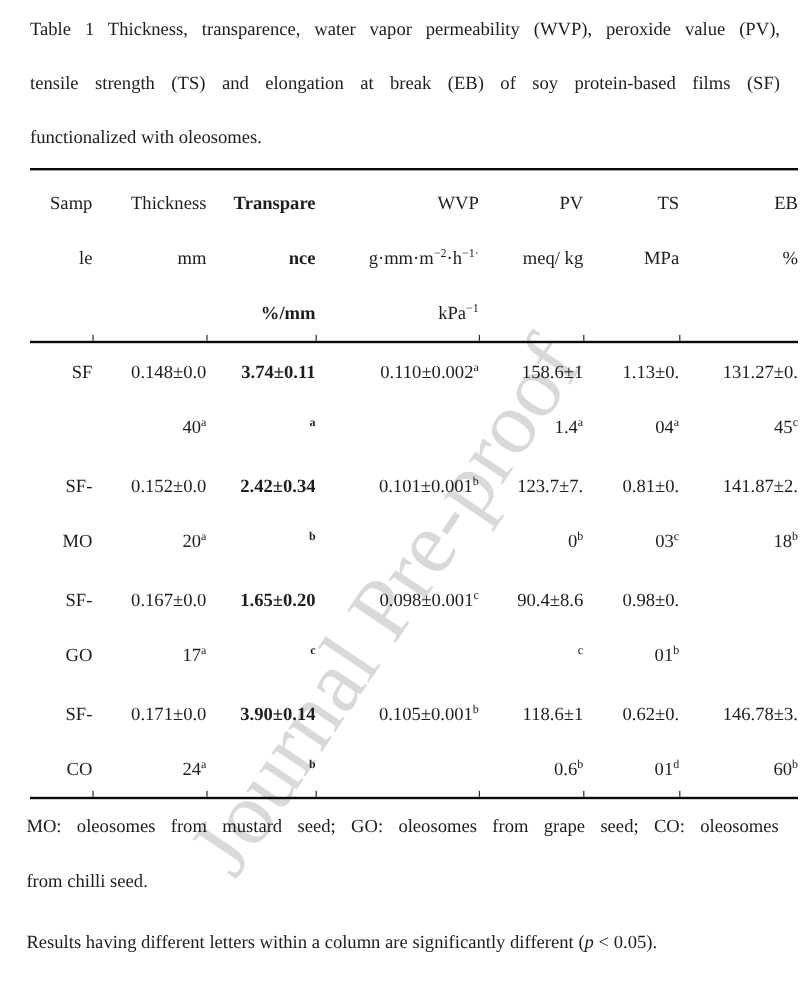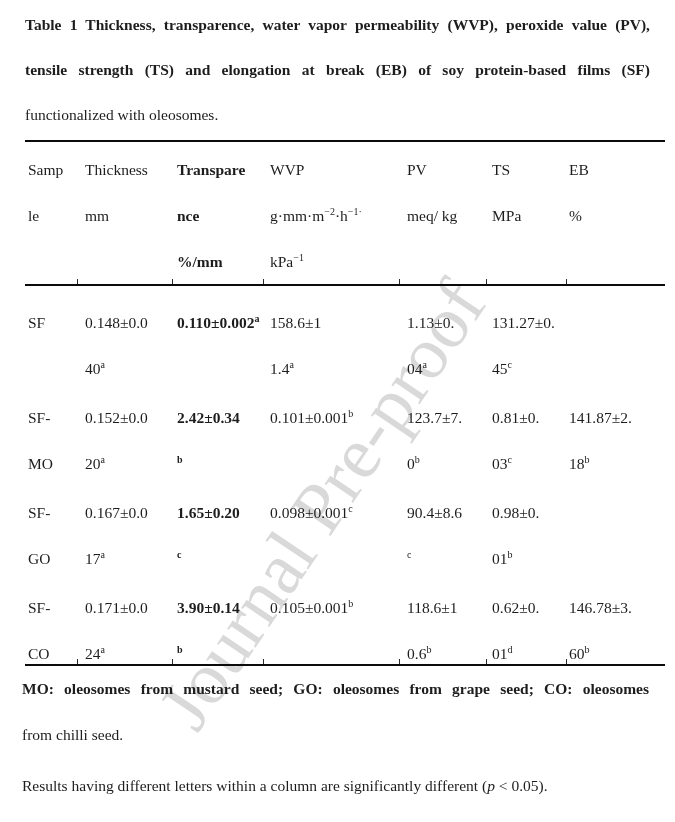--- a/index.html
+++ b/index.html
@@ -22,32 +22,32 @@
     z-index:0;
     font-family:"Liberation Serif", serif;
   }
   .content{position:absolute;inset:0;z-index:1;}
   
   .caption{
     position:absolute;left:25px;top:2px;width:625px;
     font-size:15.5px;line-height:45px;
   }
   .cap-line{height:45px;}
-  .jl{text-align:justify;text-align-last:justify;font-weight:bold;}
-  
-  .tbl{position:absolute;left:25px;top:140px;width:640px;height:526px;}
+  .jl{text-align:justify;text-align-last:justify;}
+  
+  .tbl{position:absolute;left:25px;top:140px;width:640px;height:526px;text-align:right;}
   .rule{position:absolute;left:0;width:640px;height:2px;background:#0b0b0b;}
   .rule-top{top:0;}
   .rule-mid{top:144px;}
   .rule-bottom{top:524px;}
   .tick{position:absolute;width:1px;height:5px;background:#2a2a2a;}
   .grid7{display:grid;grid-template-columns:52px 95px 91px 136px 87px 80px 99px;}
   .thead{position:absolute;top:2px;left:0;width:640px;}
   .thead .cell{padding-top:5px;}
-  .tbody{position:absolute;top:158px;left:0;width:640px;}
+  .tbody{position:absolute;top:146px;left:0;width:640px;}
   .row{height:95px;padding-top:2px;box-sizing:border-box;}
   .cell{font-size:15.5px;line-height:46px;overflow:visible;white-space:nowrap;}
   .cell:nth-child(1){padding-left:3px;}
   .cell:nth-child(2){padding-left:8px;}
   .cell:nth-child(3){padding-left:5px;font-weight:bold;}
   .cell:nth-child(4){padding-left:7px;}
   .cell:nth-child(5){padding-left:8px;}
   .cell:nth-child(6){padding-left:6px;}
   .cell:nth-child(7){padding-left:3px;}
   .line{height:46px;}
@@ -112,20 +112,24 @@
         </div>
       <div class="rule rule-mid"></div>
       <div class="tbody" id="tbody">
           <div class="row grid7">
             <div class="cell">
               <div class="line"><span>SF</span></div>
             </div>
             <div class="cell">
               <div class="line"><span>0.148±0.0</span></div>
               <div class="line"><span>40</span><span class="sup">a</span></div>
+            </div>
+            <div class="cell">
+              <div class="line"><span>3.74±0.11</span></div>
+              <div class="line"><span class="sup">a</span></div>
             </div>
             <div class="cell">
               <div class="line"><span>0.110±0.002</span><span class="sup">a</span></div>
             </div>
             <div class="cell">
               <div class="line"><span>158.6±1</span></div>
               <div class="line"><span>1.4</span><span class="sup">a</span></div>
             </div>
             <div class="cell">
               <div class="line"><span>1.13±0.</span></div>

